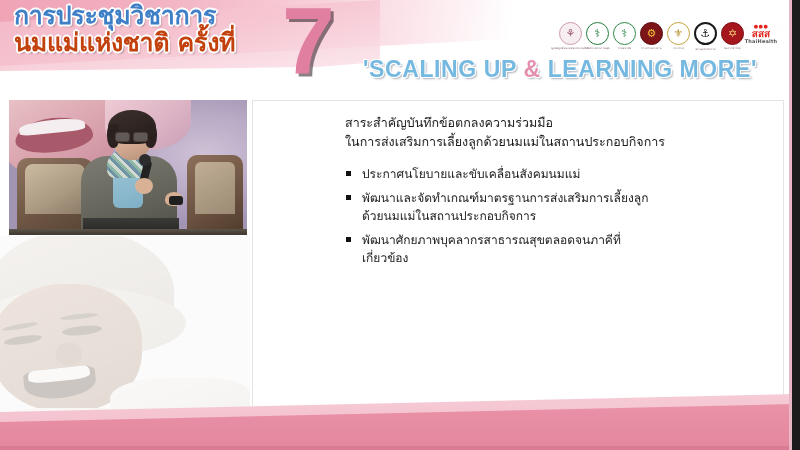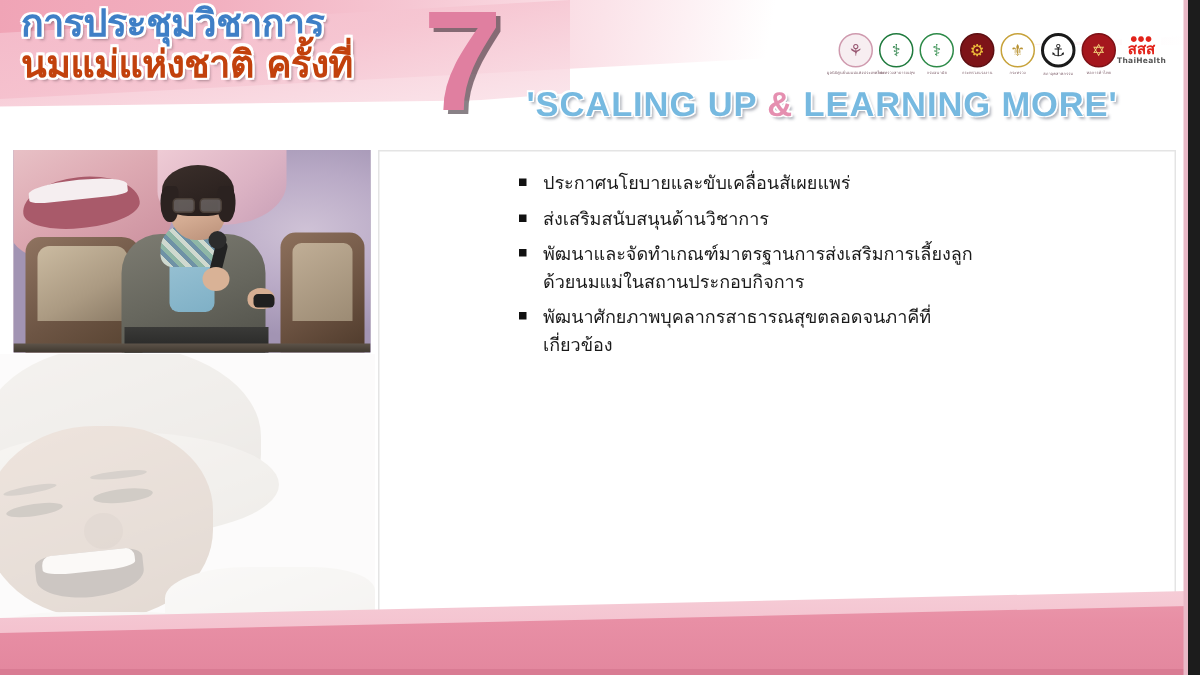--- a/index.html
+++ b/index.html
@@ -89,21 +89,21 @@
 
   .big-seven{
     position:absolute;left:282px;top:-6px;z-index:11;
     font-size:95px;line-height:95px;font-weight:bold;
     color:#e07fa0;
     text-shadow:3px 3px 0 rgba(40,25,35,.55);
     font-family:"Liberation Sans",sans-serif;
   }
 
   .tagline{
-    position:absolute;left:351px;top:56px;z-index:13;
+    position:absolute;left:363px;top:56px;z-index:13;
     font-size:23px;line-height:26px;font-weight:bold;
     font-family:"Liberation Sans",sans-serif;
     letter-spacing:.6px;
     white-space:nowrap;
     color:#76b9e0;
     text-shadow:
       -1px -1px 0 #ffffff,1px -1px 0 #ffffff,
       -1px 1px 0 #ffffff,1px 1px 0 #ffffff,
       2px 2px 2px rgba(70,80,100,.45);
     text-align: right;
@@ -460,29 +460,32 @@
     <div class="cp-eye-r"></div>
     <div class="cp-nose"></div>
     <div class="cp-mouth"></div>
     <div class="cp-teeth"></div>
     <div class="cp-body"></div>
     <div class="cp-shoulder"></div>
   </div>
 
   <div class="content-panel">
     <div class="content-inner">
+      <div class="heading">
+        <div>สาระสำคัญบันทึกข้อตกลงความร่วมมือ</div>
+        <div>ในการส่งเสริมการเลี้ยงลูกด้วยนมแม่ในสถานประกอบกิจการ</div>
+      </div>
       <ul class="bullets">
         <li>
           <span class="sq"></span>
-          <span>ประกาศนโยบายและขับเคลื่อนสัเผยแพร่</span>
+          <span>ประกาศนโยบายและขับเคลื่อนสังคมนมแม่</span>
           <span class="l2"></span>
         </li>
         <li>
           <span class="sq"></span>
-          <span>ส่งเสริมสนับสนุนด้านวิชาการ</span>
           <span class="l2"></span>
         </li>
         <li>
           <span class="sq"></span>
           <span>พัฒนาและจัดทำเกณฑ์มาตรฐานการส่งเสริมการเลี้ยงลูก</span>
           <span class="l2">ด้วยนมแม่ในสถานประกอบกิจการ</span>
         </li>
         <li>
           <span class="sq"></span>
           <span>พัฒนาศักยภาพบุคลากรสาธารณสุขตลอดจนภาคีที่</span>

